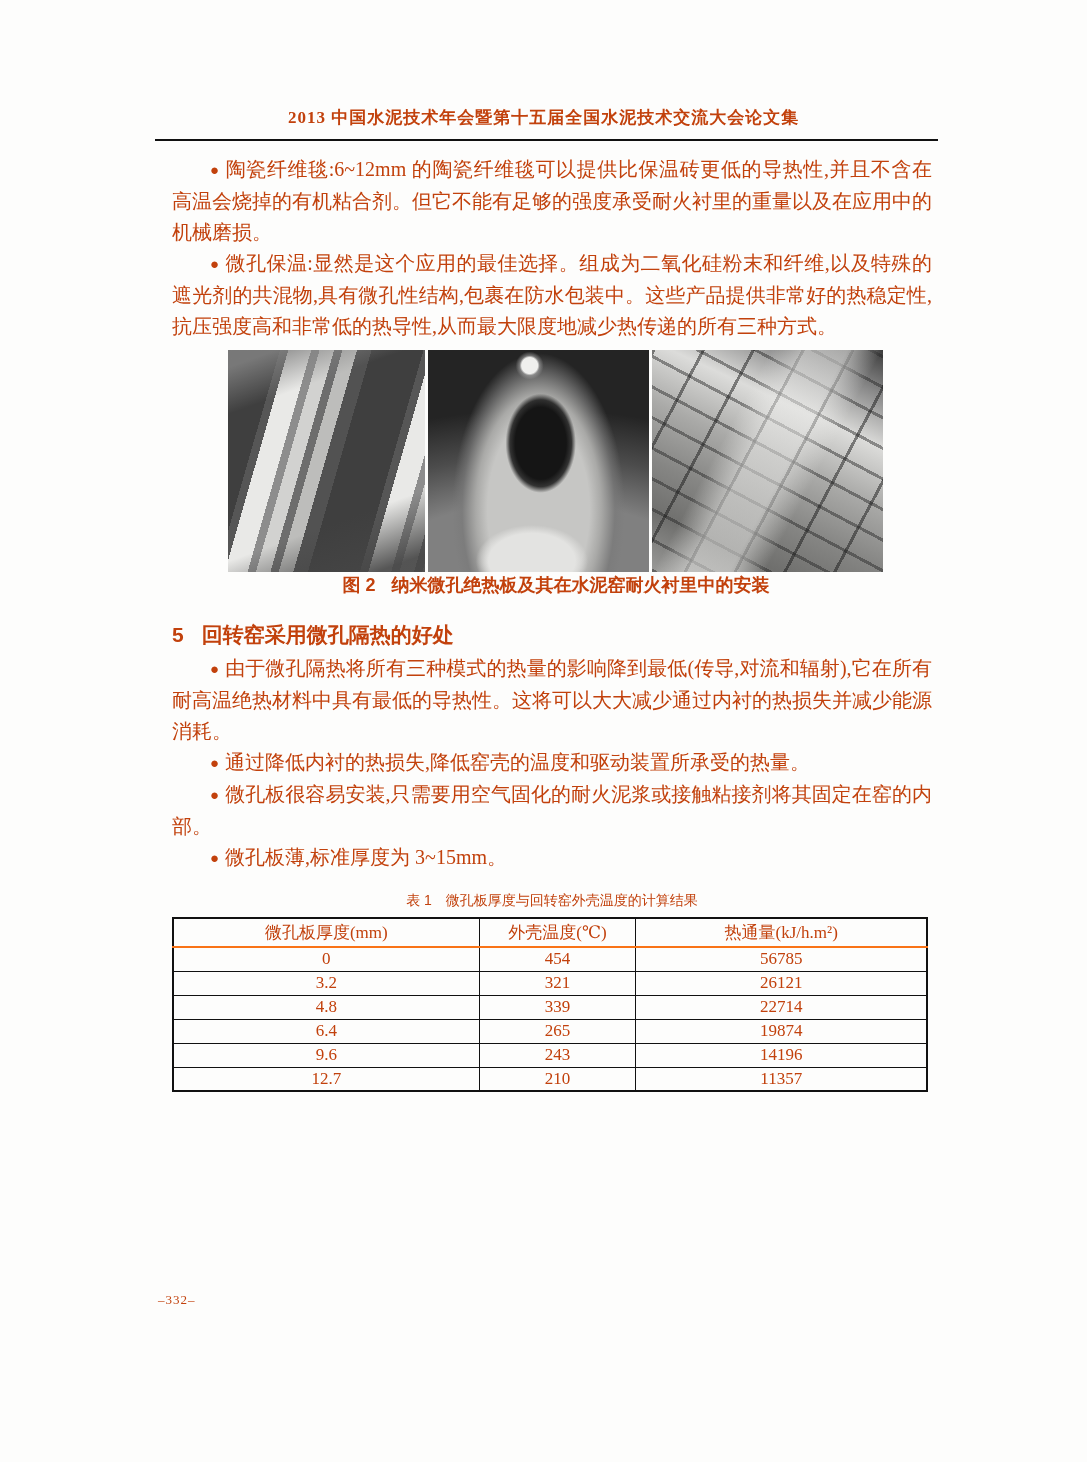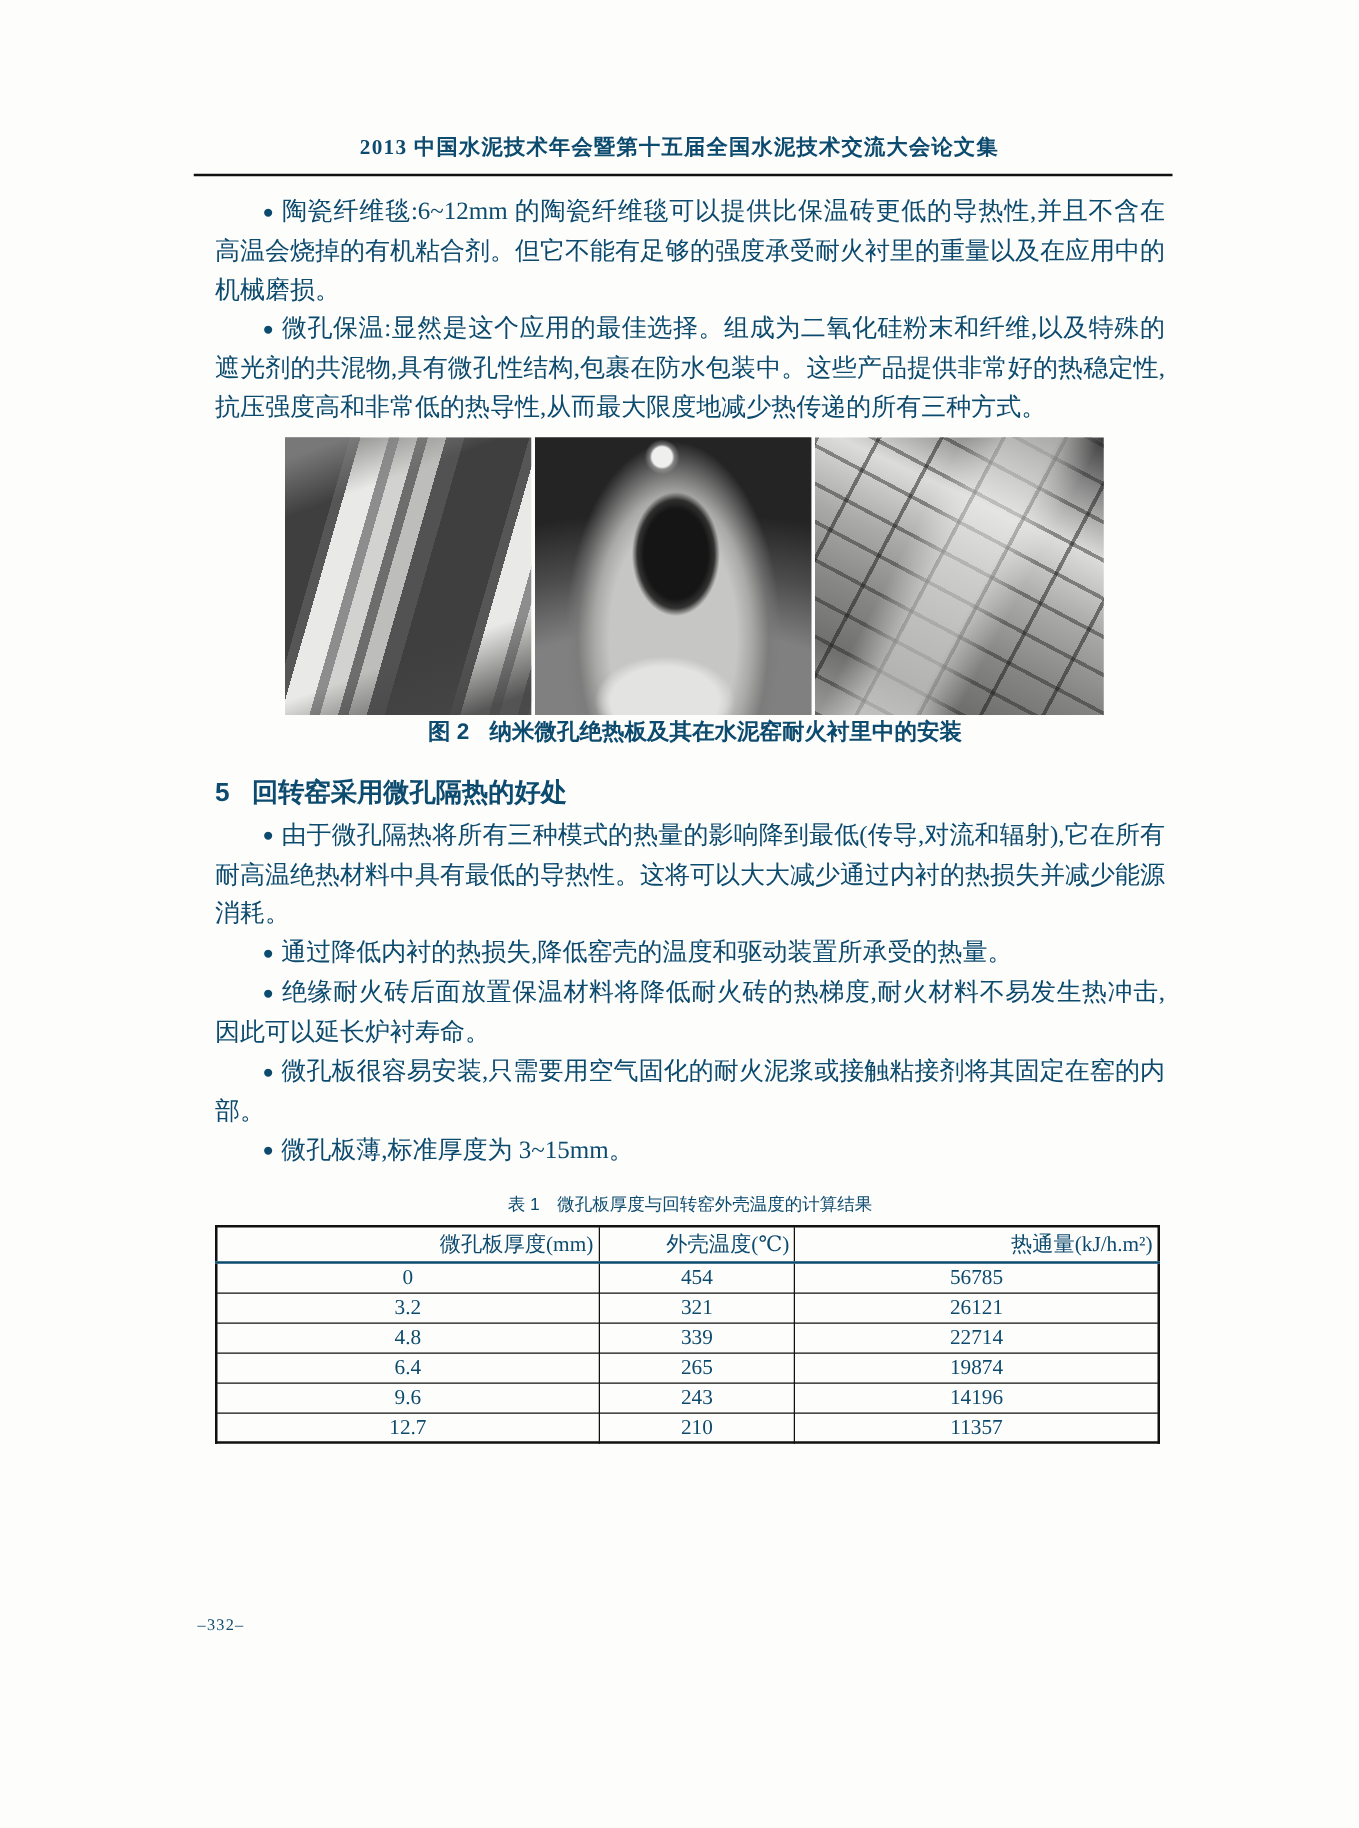--- a/index.html
+++ b/index.html
@@ -3,21 +3,21 @@
 <meta charset="utf-8">
 <style>
   * { margin:0; padding:0; box-sizing:border-box; }
   html,body { background:#e8e8e8; }
   .page {
     position:relative;
     width:1087px; height:1462px;
     margin:0 auto;
     background:#fdfdfc;
     font-family:"Liberation Serif","DejaVu Serif",serif;
-    color:#0c4a6e;
+    color:#c2410c;
     overflow:hidden;
   }
   .running-header {
     position:absolute; top:106px; left:0; width:100%;
     text-align:center;
     font-size:17px; font-weight:600; letter-spacing:1px;
   }
   .header-rule {
     position:absolute; top:139px; left:155px;
     width:783px; height:2px; background:#111;
@@ -89,21 +89,21 @@
     border-collapse:collapse;
     border:2px solid #111;
     font-size:17px;
   }
   table.data-table th, table.data-table td {
     border:1px solid #111;
     text-align:center;
     font-weight:normal;
     height:24px; padding:1px 4px;
   }
-  table.data-table thead th { height:29px; border-bottom:2px solid #0c4a6e;text-align:right; }
+  table.data-table thead th { height:29px; border-bottom:2px solid #f97316; }
   col.c1 { width:40.6%; } col.c2 { width:20.8%; } col.c3 { width:38.6%; }
   .page-number {
     position:absolute; left:158px; top:1292px;
     font-size:13px; letter-spacing:1px;
   }
 </style>
 </head>
 <body>
 
 <div class="page">
@@ -123,21 +123,20 @@
         <div class="photo photo-3"></div>
       </div>
       <div class="figure-caption"><span class="cap-label">图 2</span><span>纳米微孔绝热板及其在水泥窑耐火衬里中的安装</span></div>
     </div>
 
     <h2 class="section-heading"><span class="sec-num">5</span><span>回转窑采用微孔隔热的好处</span></h2>
 
     <div class="section-body">
       <p class="body-p"><span class="bullet-marker">●</span><span>由于微孔隔热将所有三种模式的热量的影响降到最低(传导,对流和辐射),它在所有耐高温绝热材料中具有最低的导热性。这将可以大大减少通过内衬的热损失并减少能源消耗。</span></p>
       <p class="body-p"><span class="bullet-marker">●</span><span>通过降低内衬的热损失,降低窑壳的温度和驱动装置所承受的热量。</span></p>
-      <p class="body-p"><span class="bullet-marker">●</span><span>绝缘耐火砖后面放置保温材料将降低耐火砖的热梯度,耐火材料不易发生热冲击,因此可以延长炉衬寿命。</span></p>
       <p class="body-p"><span class="bullet-marker">●</span><span>微孔板很容易安装,只需要用空气固化的耐火泥浆或接触粘接剂将其固定在窑的内部。</span></p>
       <p class="body-p"><span class="bullet-marker">●</span><span>微孔板薄,标准厚度为 3~15mm。</span></p>
     </div>
 
     <div class="table-title"><span class="cap-label" style="margin-right:14px">表 1</span><span>微孔板厚度与回转窑外壳温度的计算结果</span></div>
 
     <table class="data-table">
       <colgroup>
           <col class="c1">
           <col class="c2">

